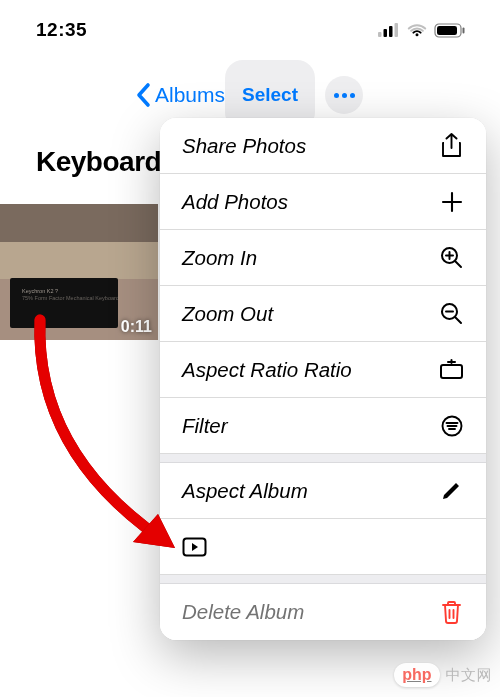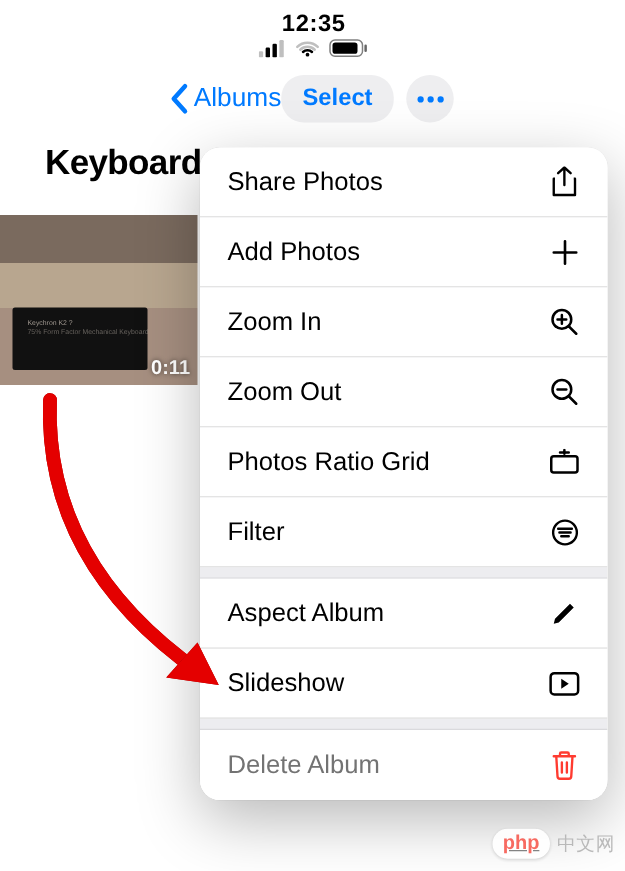--- a/index.html
+++ b/index.html
@@ -7,37 +7,37 @@
   body {
     width: 500px; height: 697px;
     font-family: -apple-system, "SF Pro Text", "Helvetica Neue", Arial, sans-serif;
     background: #fff;
     position: relative;
     overflow: hidden;
   }
 
   
   .status-bar {
-    display: flex; justify-content: flex-end; align-items: center;
-    padding: 14px 34px 4px 36px; height: 50px; flex-direction: column;
+    display: flex; justify-content: space-between; align-items: center;
+    padding: 14px 34px 4px 36px; height: 50px;
   }
   .status-time { font-size: 19px; font-weight: 700; letter-spacing: 0.5px; }
   .status-icons { display: flex; align-items: center; gap: 7px; }
 
   
   .nav-bar {
     display: flex; align-items: center; justify-content: center;
     padding: 10px 16px 10px 14px;
   }
   .back { display: flex; align-items: center; gap: 2px; color: #007aff; }
   .back-label { font-size: 21px; font-weight: 500; }
   .nav-right { display: flex; align-items: center; gap: 10px; }
   .select-btn {
     background: #eeeef0; color: #007aff; font-weight: 600; font-size: 19px;
-    border-radius: 18px; padding: 8px 17px;
+    border-radius: 18px; padding: 24px 17px;
   }
   .more-btn {
     width: 38px; height: 38px; border-radius: 19px; background: #eeeef0;
     display: flex; align-items: center; justify-content: center;
   }
   .dots { display: flex; gap: 3px; }
   .dot { width: 5px; height: 5px; border-radius: 50%; background: #007aff; }
 
   
   .title-row { padding: 0 20px 0 36px; margin-top: 6px; }
@@ -62,20 +62,21 @@
     position: absolute; right: 6px; bottom: 4px; color: #fff; font-size: 16px;
     font-weight: 700; text-shadow: 0 0 4px rgba(0,0,0,.6);
   }
 
   
   .menu {
     position: absolute; right: 14px; top: 118px; width: 326px;
     background: #fbfbfdcc; backdrop-filter: blur(20px);
     border-radius: 16px; box-shadow: 0 16px 50px rgba(0,0,0,.28), 0 0 0 .5px rgba(0,0,0,.05);
     overflow: hidden;
+    font-style: italic;
   }
   .menu-item {
     display: flex; justify-content: space-between; align-items: center;
     padding: 0 22px; height: 56px;
     border-bottom: 0.5px solid rgba(0,0,0,.14);
     font-size: 20.5px; color: #000; background:#fff;
   }
   .menu-sep { height: 9px; background: #ededf0; border-bottom: .5px solid rgba(0,0,0,.08);}
   .menu-item.destructive { color: #737373; border-bottom:none;}
   .menu-item.destructive svg { stroke: #ff3b30; }
@@ -188,21 +189,21 @@
     <span>Zoom Out</span>
     <span class="mi-icon">
         <svg width="23" height="23" viewBox="0 0 23 23" fill="none" stroke="#000" stroke-width="2">
           <circle cx="9.5" cy="9.5" r="7.5"></circle>
           <path d="M15 15l6 6" stroke-linecap="round"></path>
           <path d="M6 9.5h7" stroke-linecap="round"></path>
         </svg>
       </span>
   </div>
   <div class="menu-item">
-    <span>Photos Ratio Grid</span>
+    <span>Aspect Ratio Ratio</span>
     <span class="mi-icon">
         <svg width="25" height="22" viewBox="0 0 25 22" fill="none" stroke="#000" stroke-width="2">
           <rect x="2" y="6" width="21" height="13" rx="2"></rect>
           <path d="M12.5 1v3M9 3h7" stroke-linecap="round"></path>
         </svg>
       </span>
   </div>
   <div class="menu-item">
     <span>Filter</span>
     <span class="mi-icon">
@@ -215,21 +216,20 @@
   <div class="menu-sep"></div>
   <div class="menu-item">
     <span>Aspect Album</span>
     <span class="mi-icon">
         <svg width="21" height="21" viewBox="0 0 21 21" fill="#000">
           <path d="M2 19l1-4L15 3l3 3L6 18l-4 1zM14 4l3 3"></path>
         </svg>
       </span>
   </div>
   <div class="menu-item">
-    <span>Slideshow</span>
     <span class="mi-icon">
         <svg width="25" height="20" viewBox="0 0 25 20" fill="none" stroke="#000" stroke-width="2">
           <rect x="1.5" y="1.5" width="22" height="17" rx="3"></rect>
           <path d="M10 6l6 4-6 4z" fill="#000" stroke="none"></path>
         </svg>
       </span>
   </div>
   <div class="menu-sep"></div>
   <div class="menu-item destructive">
     <span>Delete Album</span>

